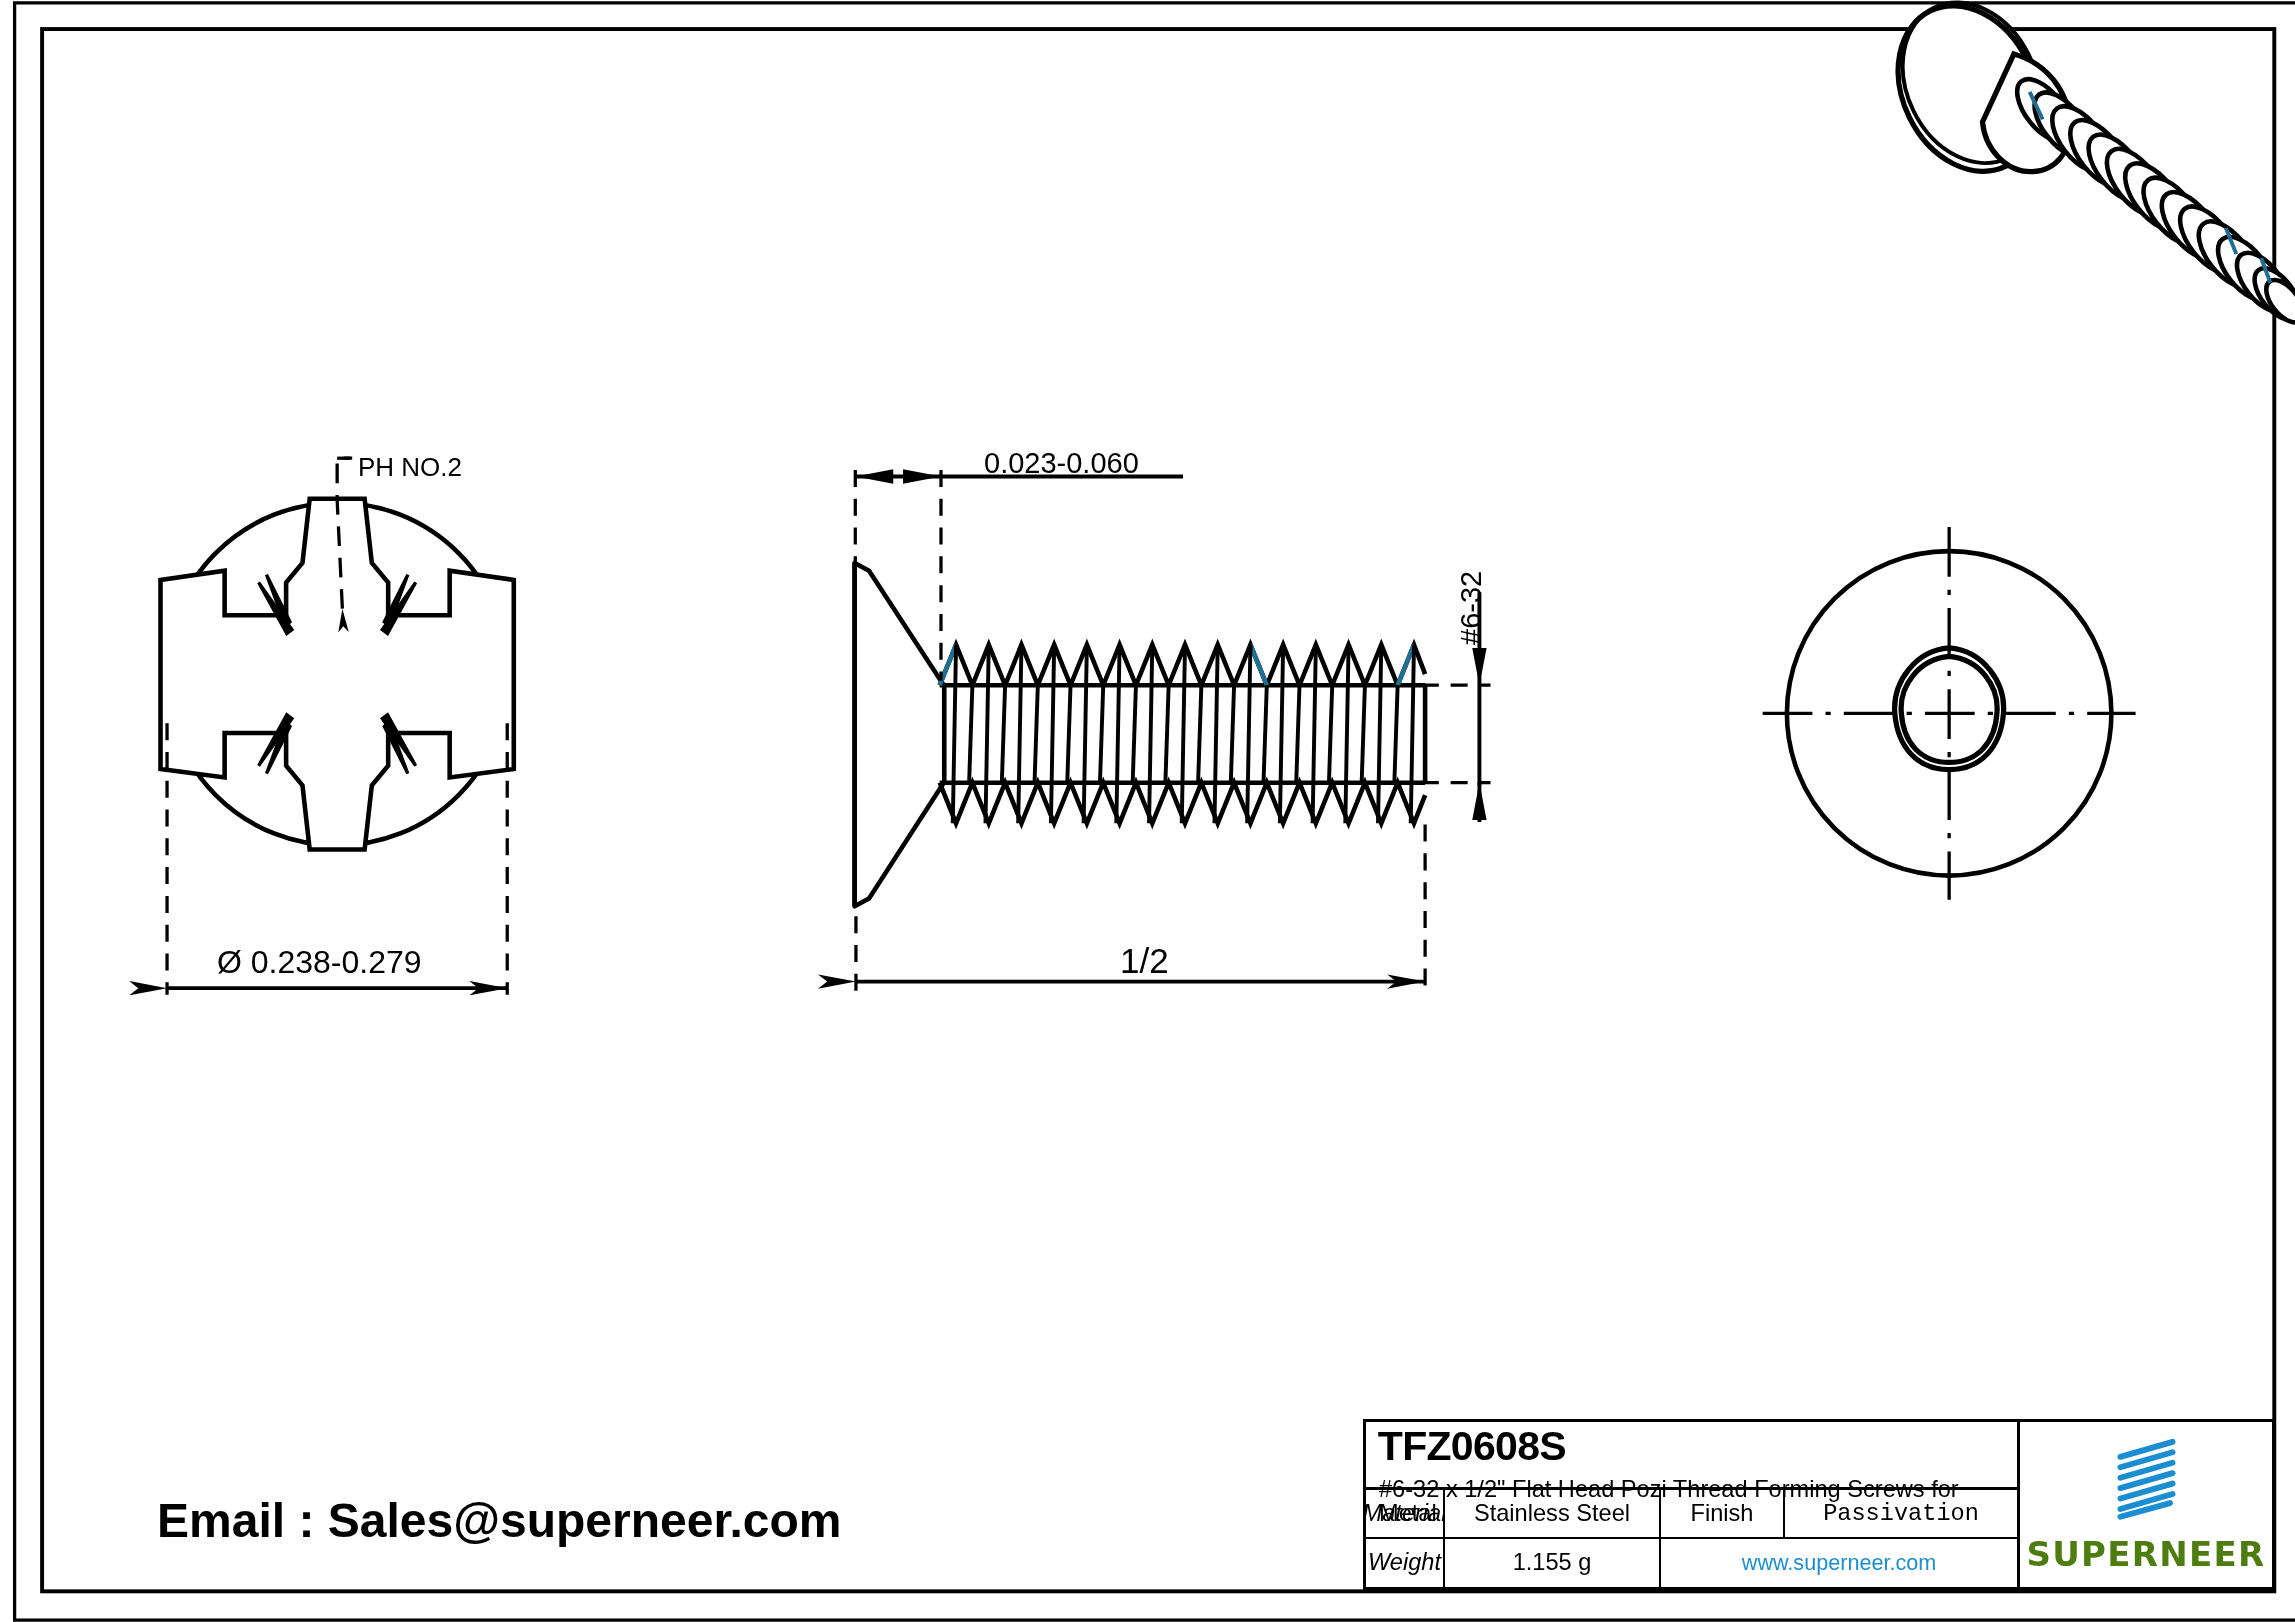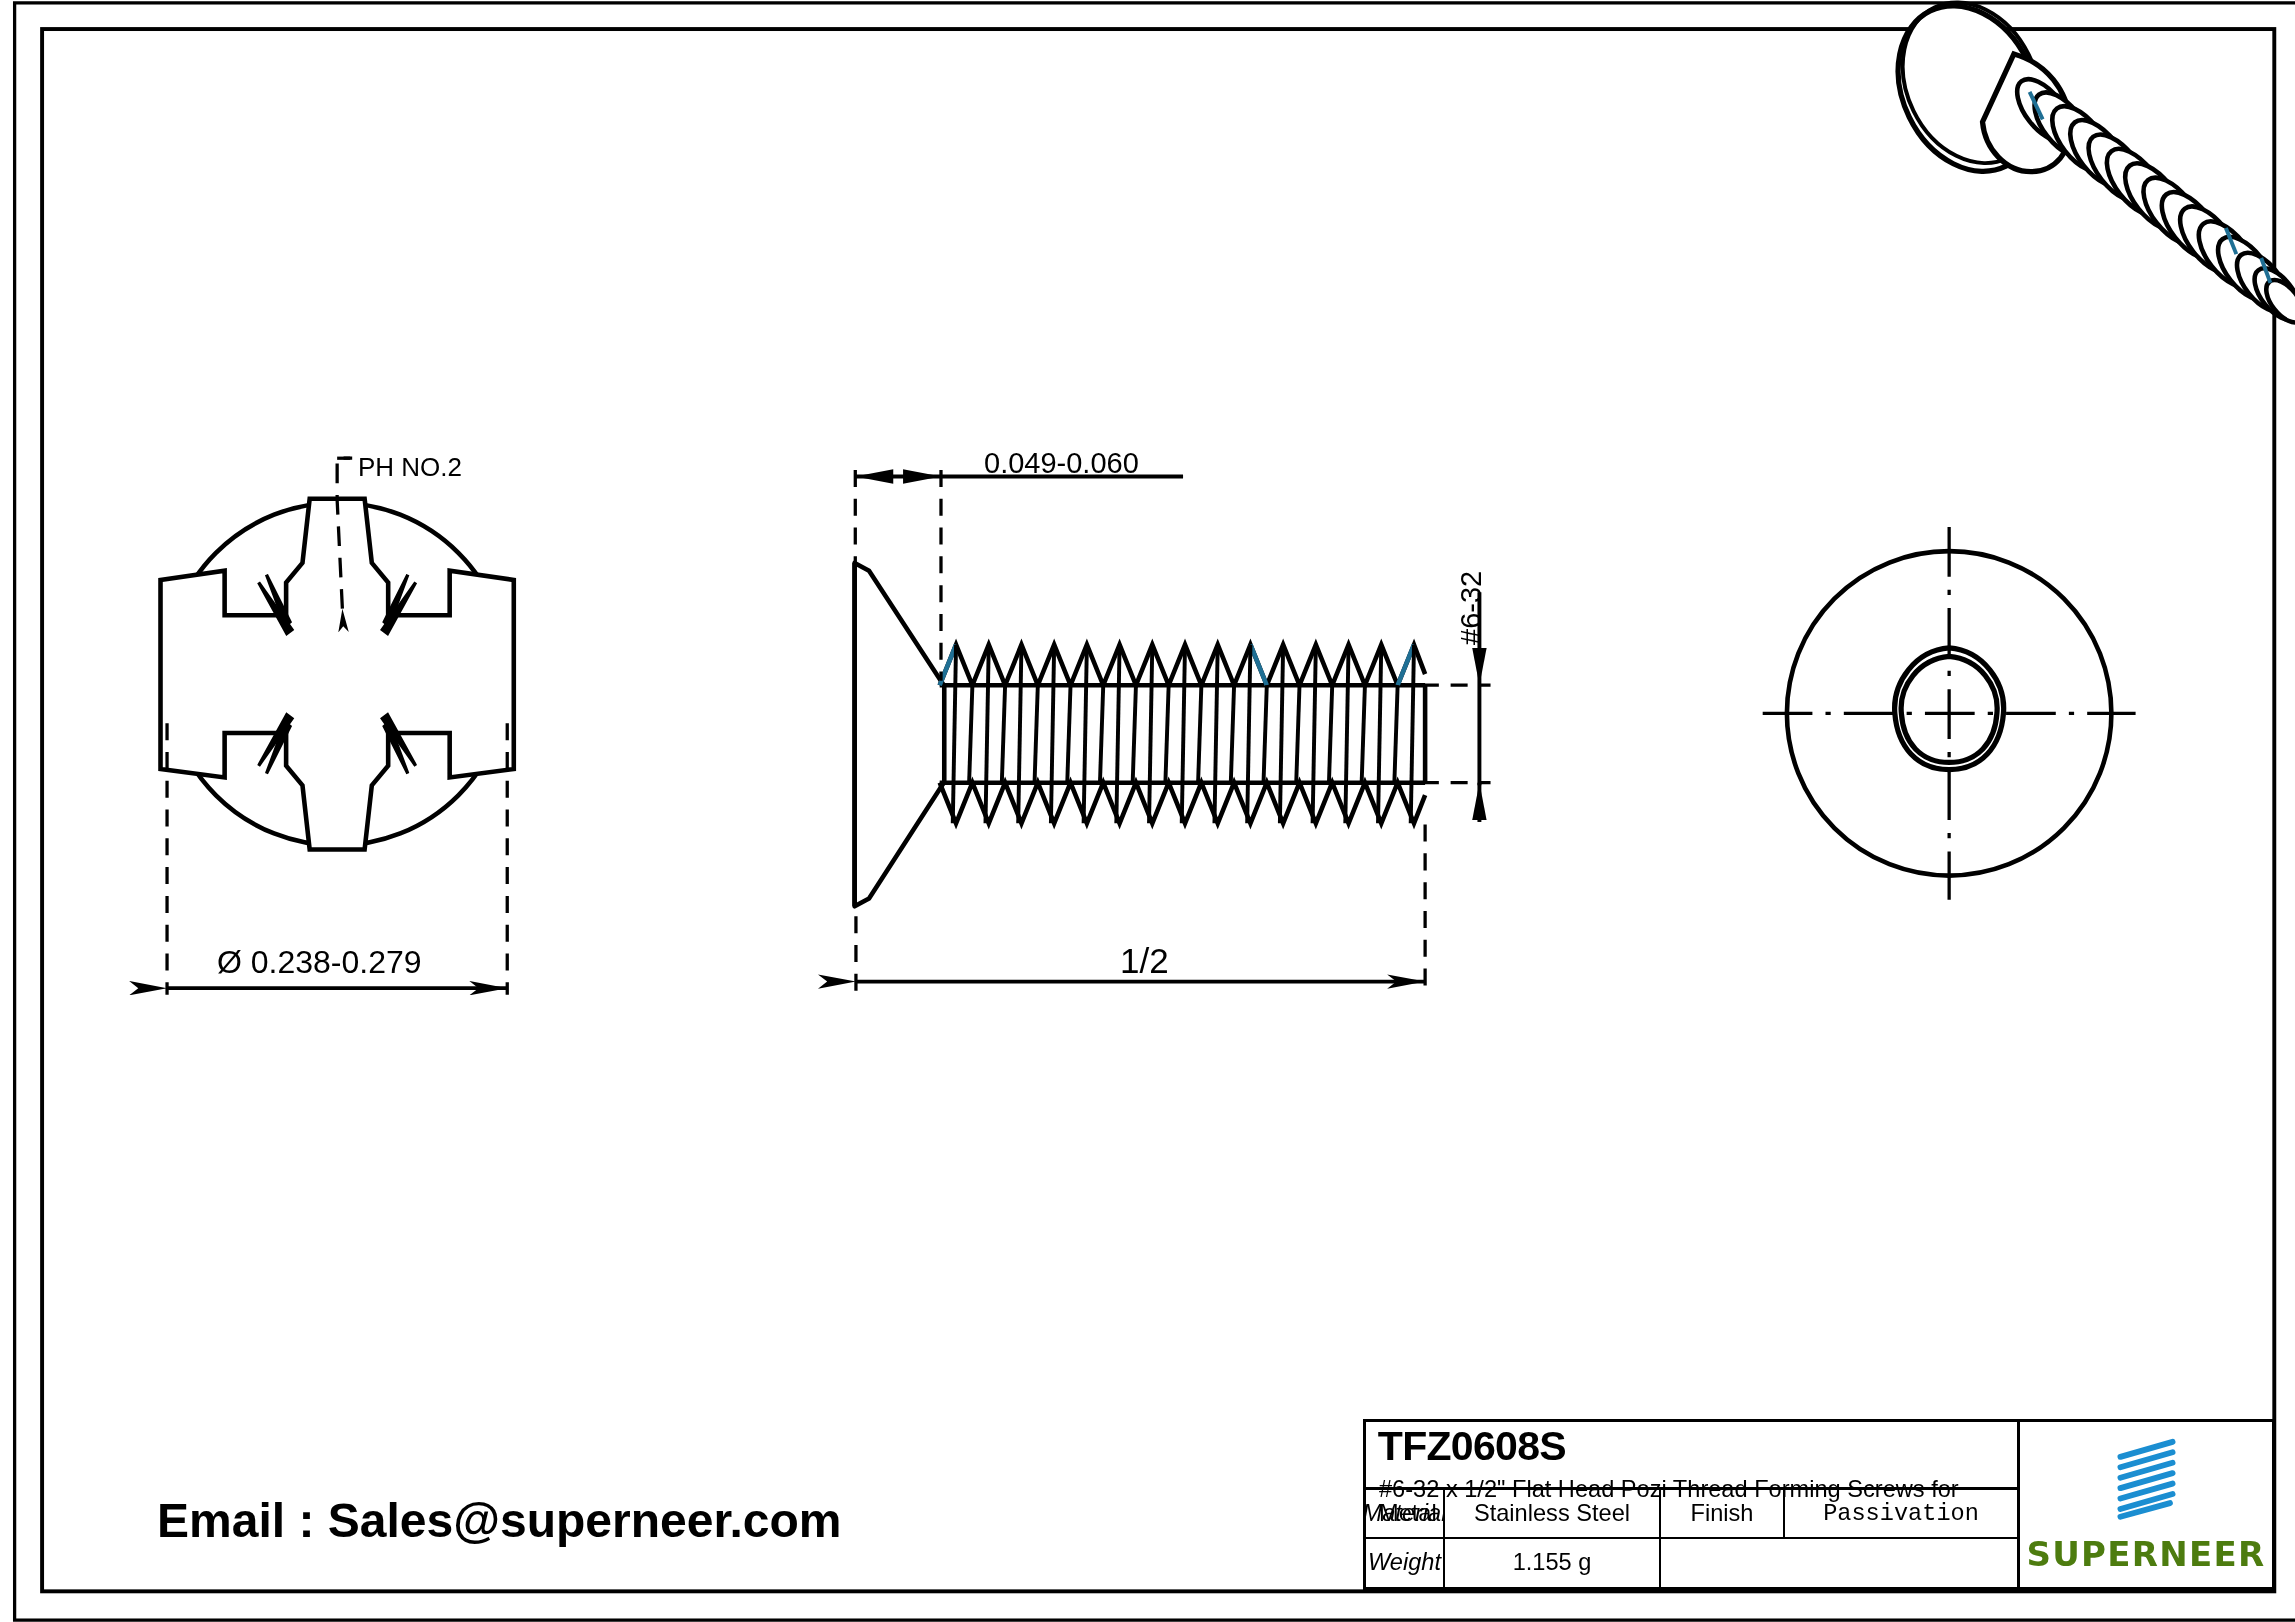--- a/index.html
+++ b/index.html
@@ -240,21 +240,21 @@
         <path d="M3384,348 L3400,388"></path>
         <path d="M3438,394 L3452,432"></path>
       </g>
     </g>
   </svg>
 
   <div class="txt" id="dim-phno">PH NO.2</div>
 
   <div class="txt" id="dim-headdia">Ø  0.238-0.279</div>
 
-  <div class="txt" id="dim-headthk">0.049-0.060</div>
+  <div class="txt" id="dim-headthk">0.023-0.060</div>
 
   <div class="txt" id="dim-thread">#6-32</div>
 
   <div class="txt" id="dim-length">1/2</div>
 
   <div class="txt" id="email">Email : Sales@superneer.com</div>
 
   <div id="titleblock">
     <div id="tb-left">
       <div id="tb-desc">
@@ -264,20 +264,21 @@
       <div id="tb-rows">
         <div class="tb-row">
           <div class="tb-cell c-lbl">Material</div>
           <div class="tb-cell c-val">Stainless Steel</div>
           <div class="tb-cell c-fin">Finish</div>
           <div class="tb-cell c-finval">Passivation</div>
         </div>
         <div class="tb-row">
           <div class="tb-cell c-lbl">Weight</div>
           <div class="tb-cell c-val">1.155 g</div>
+          <div class="tb-cell c-web">www.superneer.com</div>
         </div>
       </div>
     </div>
 
     <div id="tb-logo">
       <svg id="logo-mark" viewBox="0 0 118 132">
         <g stroke="#1B8ED1" stroke-width="9" stroke-linecap="round" fill="none">
           <line x1="19" y1="32" x2="99" y2="9"></line>
           <line x1="19" y1="48" x2="99" y2="25"></line>
           <line x1="19" y1="64" x2="99" y2="41"></line>

